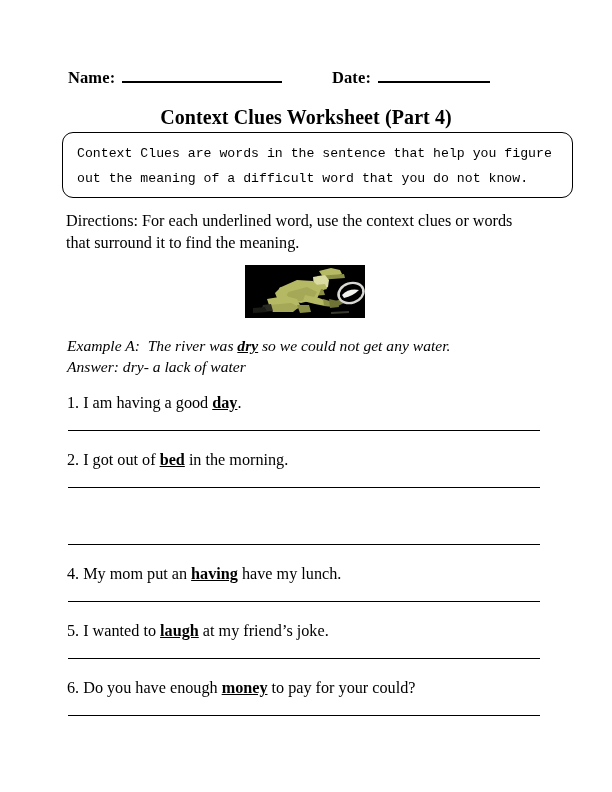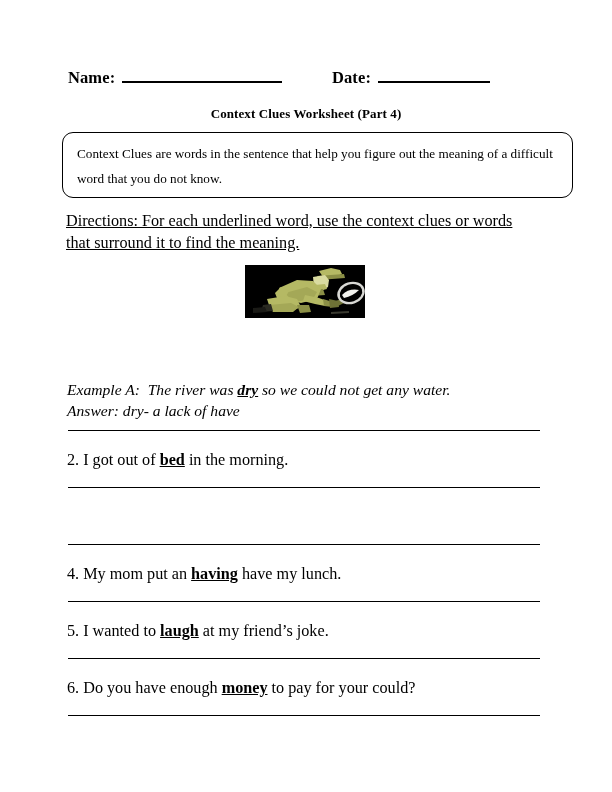--- a/index.html
+++ b/index.html
@@ -55,56 +55,55 @@
   .field-rule.date-rule { width: 112px; }
 
   
   .worksheet-title {
     position: absolute;
     left: 0;
     top: 106px;
     width: 612px;
     text-align: center;
     font-weight: bold;
-    font-size: 13px;
+    font-size: 20px;
     letter-spacing: 0.1px;
   }
 
   
   .definition-box {
     position: absolute;
     left: 62px;
     top: 132px;
     width: 511px;
     height: 66px;
     border: 1.6px solid #000;
     border-radius: 11px;
     box-sizing: border-box;
     background: #ffffff;
   }
   .definition-text {
     position: absolute;
     left: 14px;
     top: 8px;
     width: 485px;
-    font-family: Liberation Serif, serif;
+    font-family: Liberation Mono, monospace;
     font-size: 13.2px;
     line-height: 25px;
     color: #000;
   }
 
   
   .directions {
     position: absolute;
     left: 66px;
     top: 211px;
     width: 464px;
     font-size: 16.2px;
     line-height: 21.5px;
-    text-decoration: underline;
   }
 
   
   .illustration {
     position: absolute;
     left: 245px;
     top: 265px;
     width: 120px;
     height: 53px;
     background: #000000;
@@ -114,21 +113,20 @@
 
   
   .example-block {
     position: absolute;
     left: 67px;
     top: 336px;
     width: 470px;
     font-style: italic;
     font-size: 15.6px;
     line-height: 20.5px;
-    margin-top: 44px;
   }
   .example-block .u-word {
     text-decoration: underline;
     font-weight: bold;
     font-style: italic;
   }
 
   
   .questions {
     position: absolute;
@@ -219,26 +217,27 @@
       <path d="M97 30 Q104 23 114 25 Q108 31 99 33 Z" fill="#f2f2ee"></path>
 
       <path d="M86 47 L104 46 L104 48 L86 49 Z" fill="#3a3a30"></path>
     </svg>
   </div>
 
   <div class="example-block">
     <div>
       <span>Example A:</span><span>&nbsp; </span><span>The river was </span><span class="u-word">dry</span><span> so we could not get any water.</span>
     </div>
-    <div>Answer: dry- a lack of have</div>
+    <div>Answer: dry- a lack of water</div>
   </div>
 
   <div class="questions">
 
     <div class="question-item">
+      <div class="question-text"><span>1.</span><span> I am having a good </span><span class="u-word">day</span><span>.</span></div>
       <div class="answer-rule"></div>
     </div>
 
     <div class="question-item">
       <div class="question-text"><span>2.</span><span> I got out of </span><span class="u-word">bed</span><span> in the morning.</span></div>
       <div class="answer-rule"></div>
     </div>
 
     <div class="question-item">
       <div class="answer-rule"></div>

